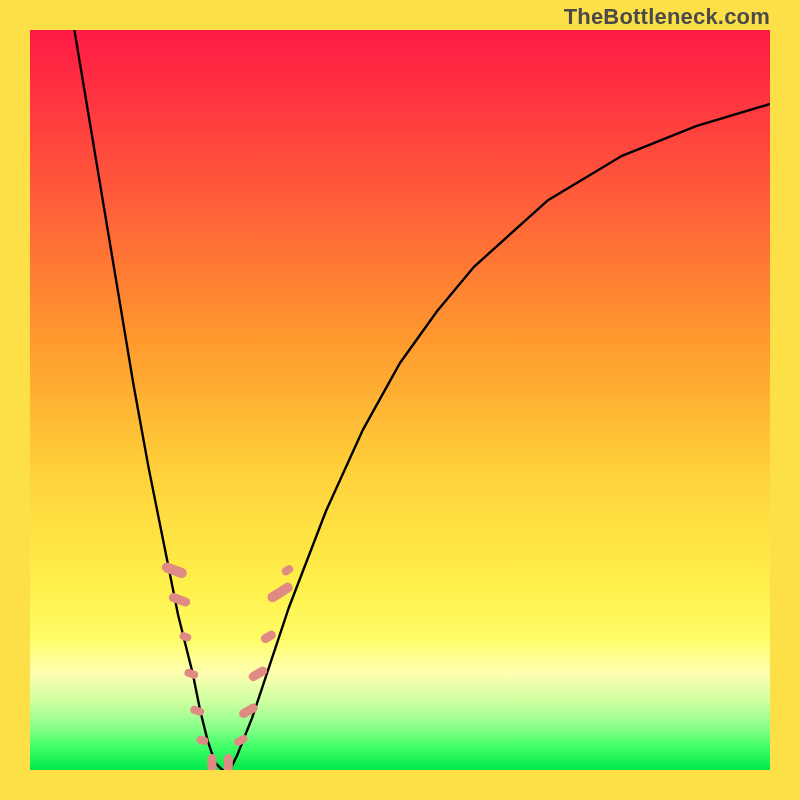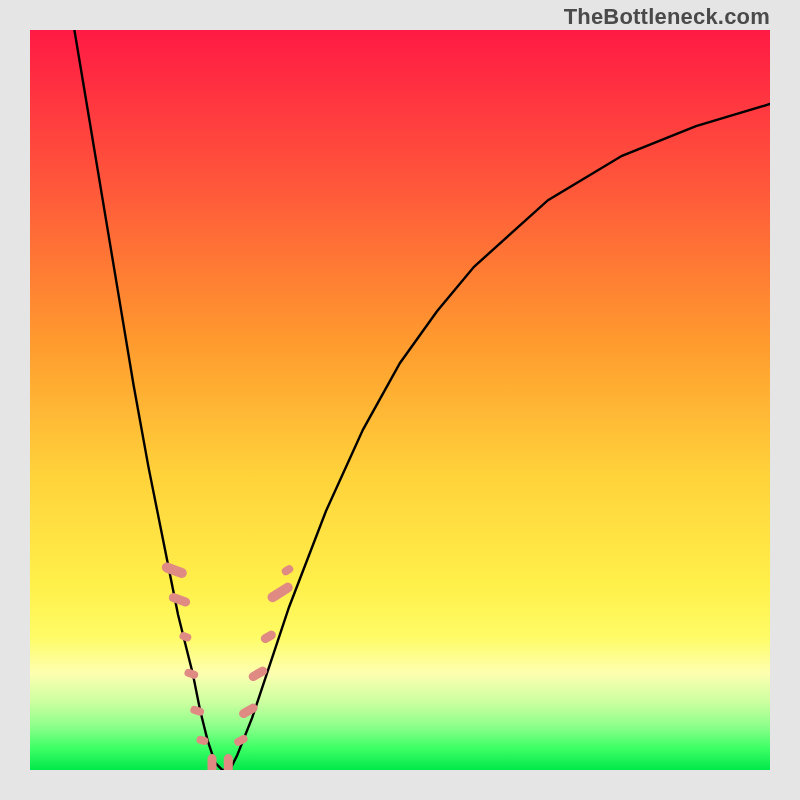--- a/index.html
+++ b/index.html
@@ -10,21 +10,21 @@
     overflow: hidden;
     background: #000;
     font-family: Arial, Helvetica, sans-serif;
   }
   .frame {
     position: absolute;
     left: 0;
     top: 0;
     width: 800px;
     height: 800px;
-    background: #e5e5e5;
+    background: #fde047;
     text-decoration: underline;
   }
   .plot {
     position: absolute;
     left: 30px;
     top: 30px;
     width: 740px;
     height: 740px;
     background: linear-gradient(
       to bottom,

